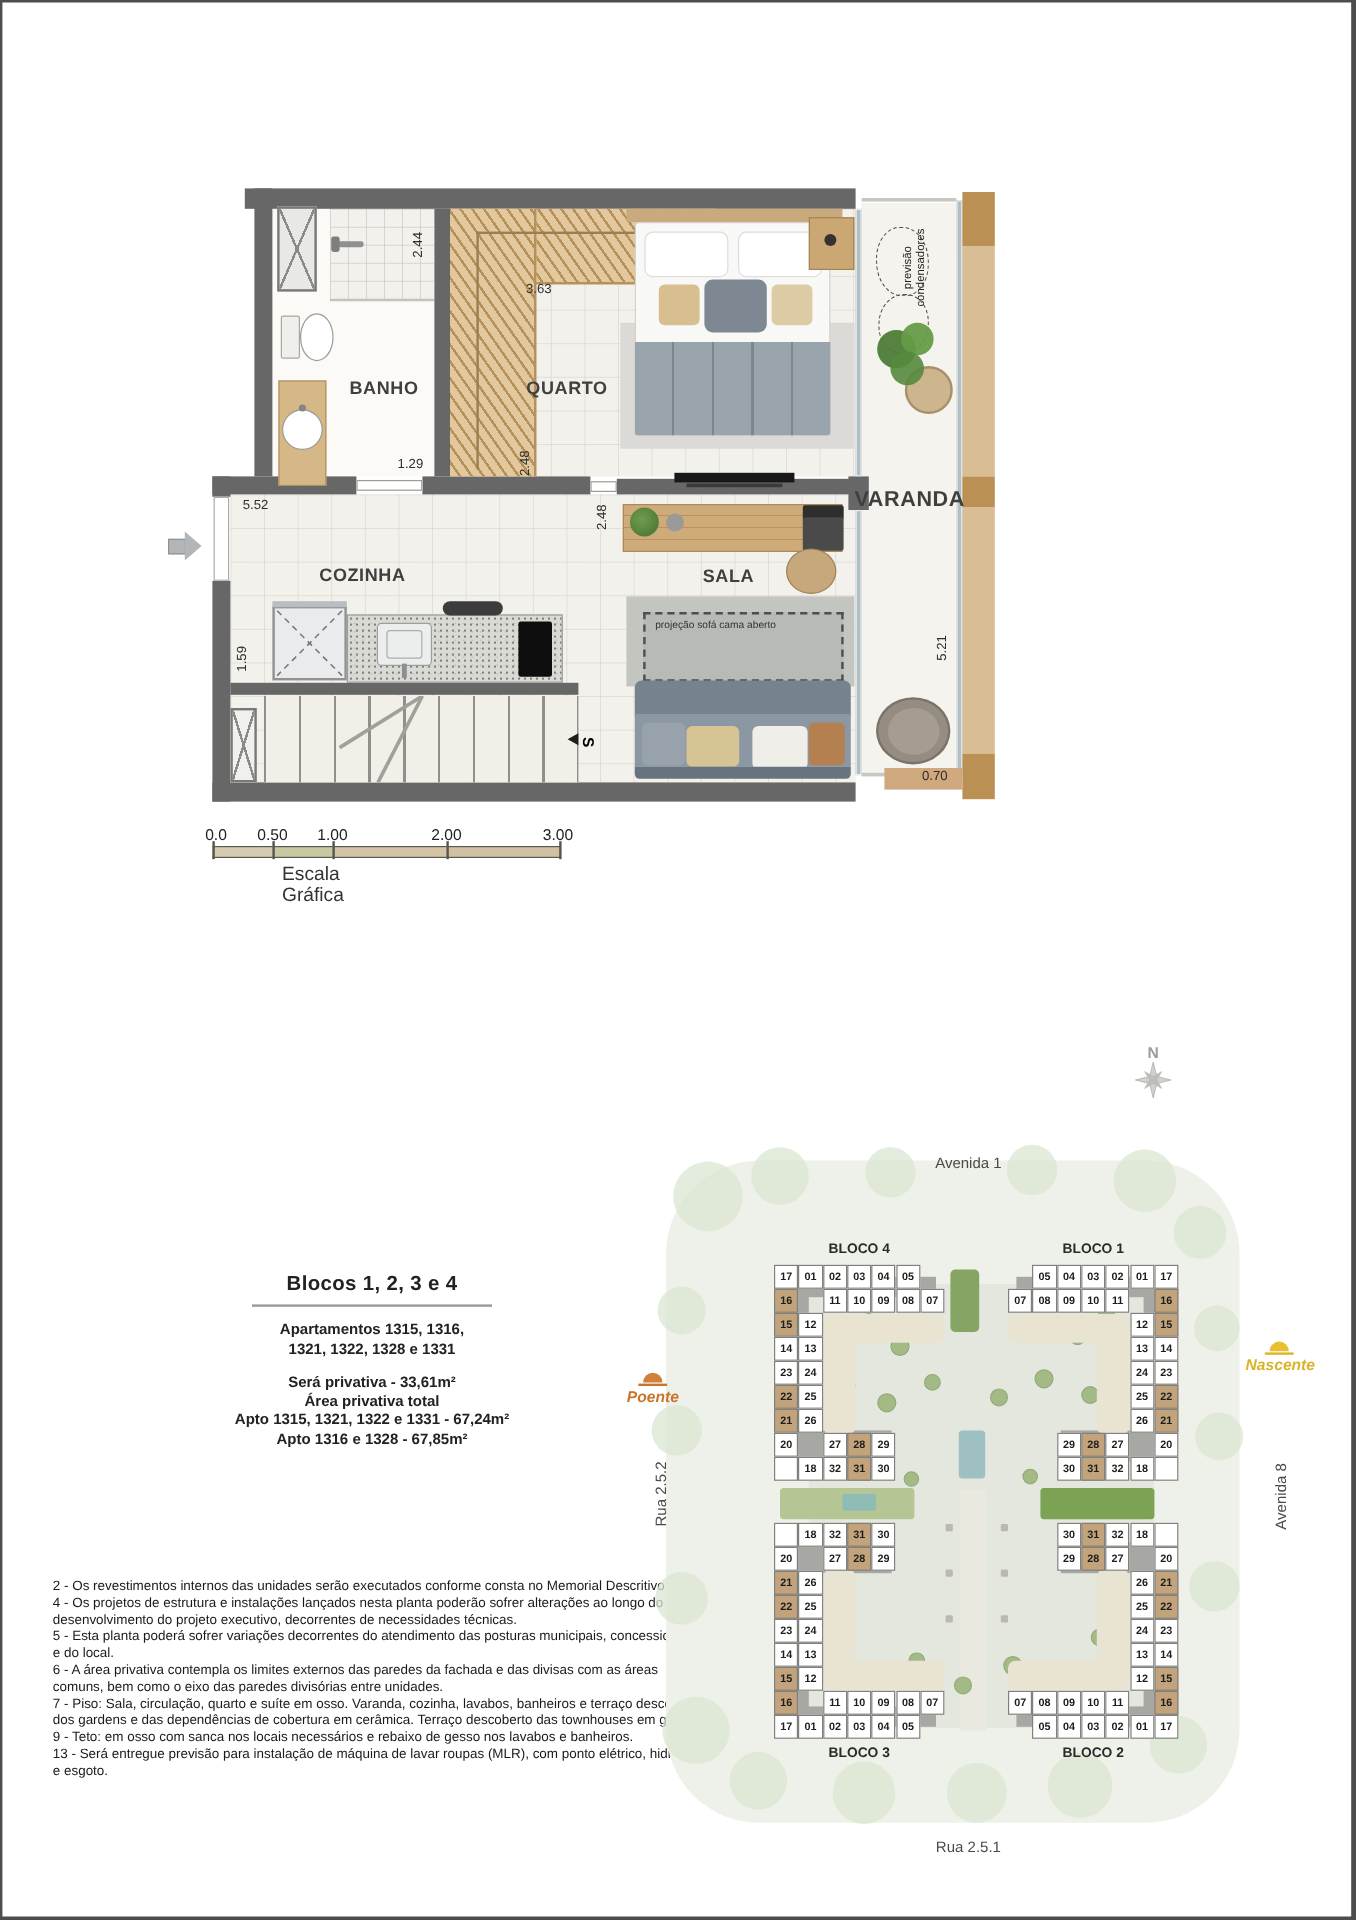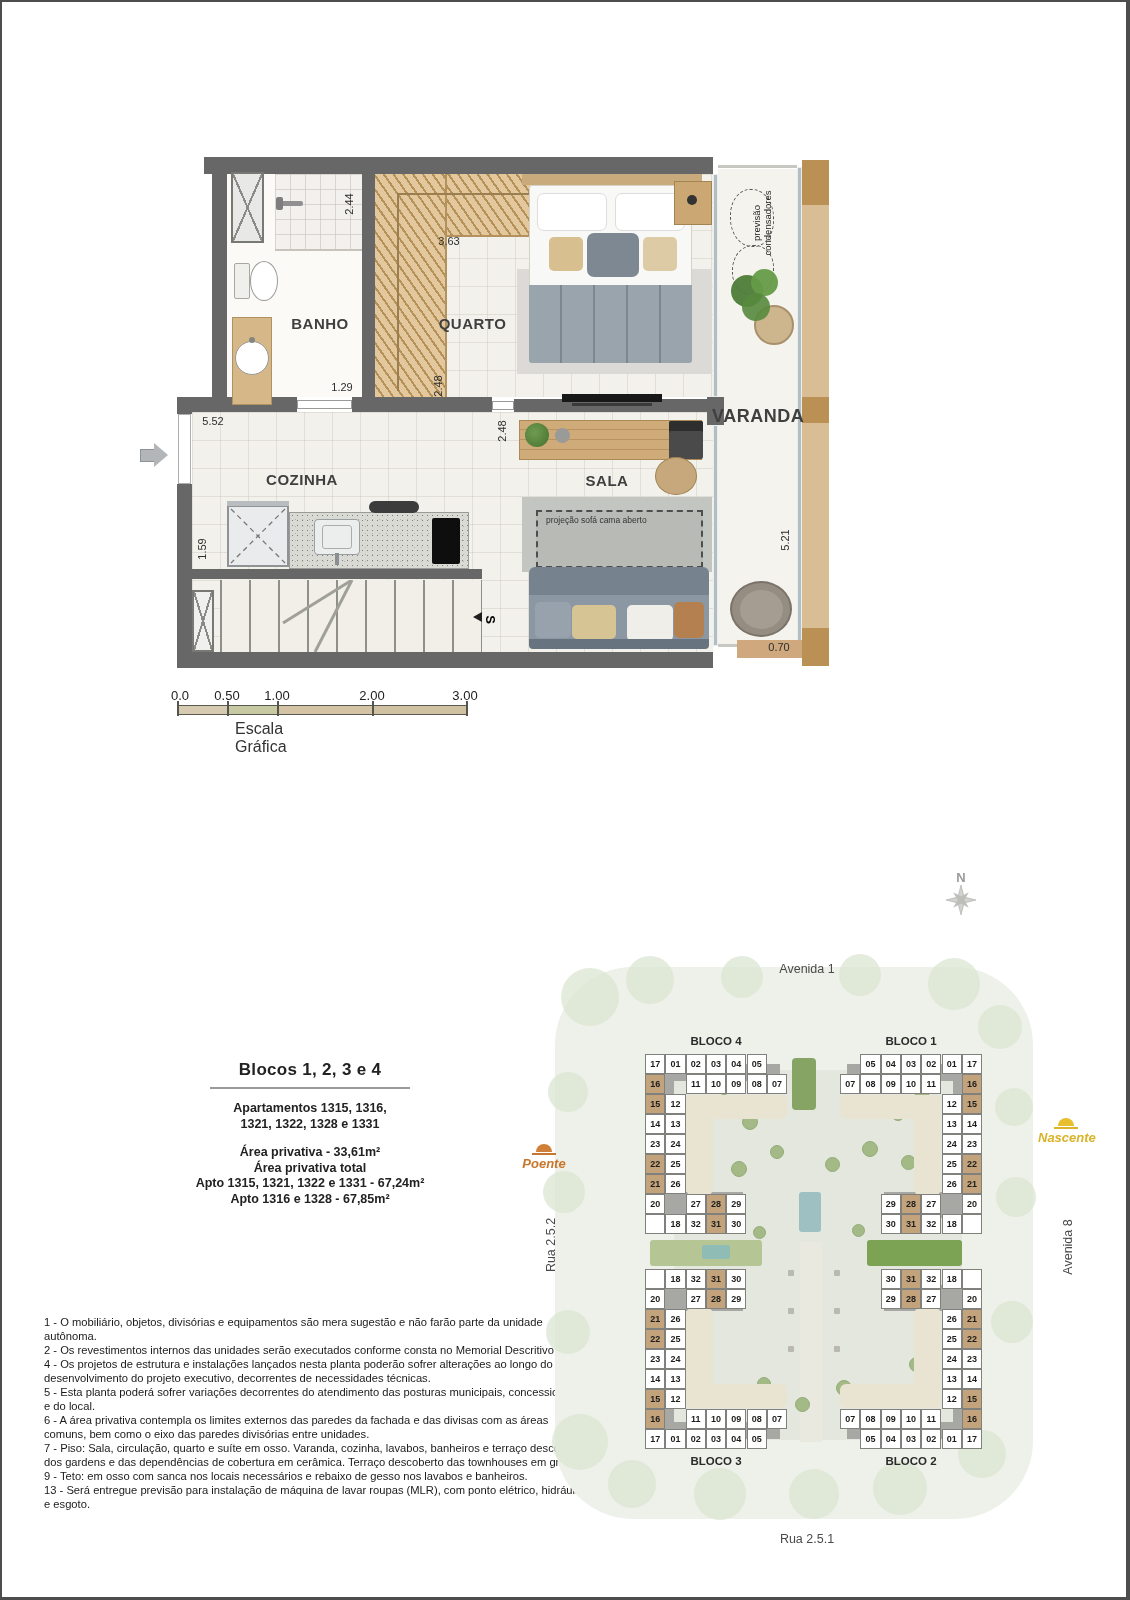--- a/index.html
+++ b/index.html
@@ -239,30 +239,29 @@
       </div>
     <div id="scale-caption" style="left:233px;top:718px">Escala Gráfica</div>
   </div>
 
   <div id="info">
     <div class="title">Blocos 1, 2, 3 e 4</div>
     <div class="rule"></div>
     <div id="info-lines">
         <div class="info-line">Apartamentos 1315, 1316,</div>
         <div class="info-line">1321, 1322, 1328 e 1331</div>
-        <div class="info-line">Área privativa - 33,61m²</div>
+        <div class="info-line">Será privativa - 33,61m²</div>
         <div class="info-line">Área privativa total</div>
         <div class="info-line">Apto 1315, 1321, 1322 e 1331 - 67,24m²</div>
         <div class="info-line">Apto 1316 e 1328 - 67,85m²</div>
       </div>
   </div>
 
   <div id="notes">
     <div id="notes-items">
-        <div class="note-line">1 - O mobiliário, objetos, divisórias e equipamentos são mera sugestão e não farão parte da unidade autônoma.</div>
         <div class="note-line">2 - Os revestimentos internos das unidades serão executados conforme consta no Memorial Descritivo.</div>
         <div class="note-line">4 - Os projetos de estrutura e instalações lançados nesta planta poderão sofrer alterações ao longo do desenvolvimento do projeto executivo, decorrentes de necessidades técnicas.</div>
         <div class="note-line">5 - Esta planta poderá sofrer variações decorrentes do atendimento das posturas municipais, concessionárias e do local.</div>
         <div class="note-line">6 - A área privativa contempla os limites externos das paredes da fachada e das divisas com as áreas comuns, bem como o eixo das paredes divisórias entre unidades.</div>
         <div class="note-line">7 - Piso: Sala, circulação, quarto e suíte em osso. Varanda, cozinha, lavabos, banheiros e terraço descoberto dos gardens e das dependências de cobertura em cerâmica. Terraço descoberto das townhouses em grama.</div>
         <div class="note-line">9 - Teto: em osso com sanca nos locais necessários e rebaixo de gesso nos lavabos e banheiros.</div>
         <div class="note-line">13 - Será entregue previsão para instalação de máquina de lavar roupas (MLR), com ponto elétrico, hidráulica e esgoto.</div>
       </div>
   </div>
 

